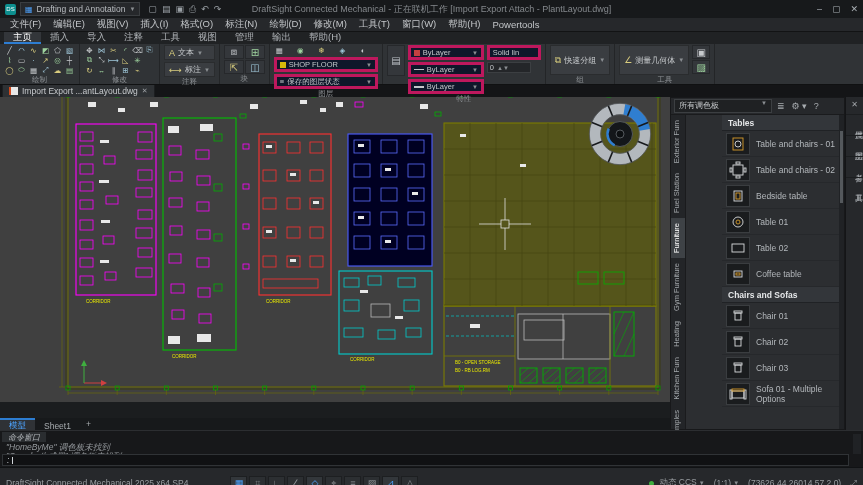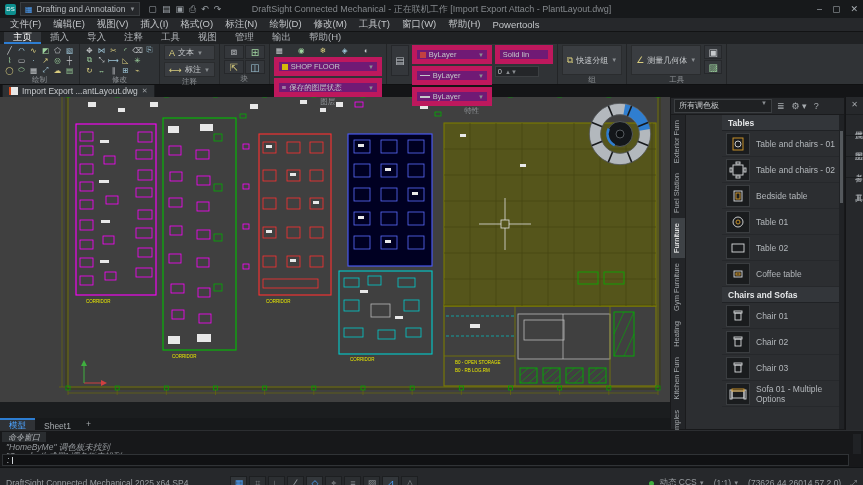--- a/index.html
+++ b/index.html
@@ -31,21 +31,21 @@
   .rgroup{display:flex;flex-direction:column;border-right:1px solid #232527;padding:1px 4px 0;flex:none;}
   .rgroup-content{flex:1;display:flex;gap:3px;align-items:flex-start;}
   .rgroup-label{height:10px;text-align:center;font-size:7.5px;color:#8f9397;line-height:10px;}
   .tool-grid{display:grid;grid-template-rows:repeat(3,10px);grid-auto-flow:column;gap:0 1px;}
   .tool-cell{width:11px;height:10px;font-size:7.5px;display:flex;align-items:center;justify-content:center;}
   .big-grid{display:grid;grid-template-columns:20px 20px;grid-template-rows:14px 14px;gap:1px;}
   .big-cell{display:flex;align-items:center;justify-content:center;font-size:10px;color:#bfc3c7;background:#34373b;border:1px solid #26282b;}
   .stack{display:flex;flex-direction:column;gap:2px;}
   .big-btn{display:flex;align-items:center;gap:3px;background:#3a3d41;border:1px solid #2a2c2e;height:13px;padding:0 4px;font-size:8px;color:#c8cbce;white-space:nowrap;}
   .big-btn .bicon{font-size:9px;color:#d9cd7e;}
-  .combo{display:flex;align-items:center;gap:3px;background:#701a75;border:5px solid #be185d;height:9px;padding:0 3px;font-size:7.5px;color:#c4c7ca;white-space:nowrap;}
+  .combo{display:flex;align-items:center;gap:3px;background:#0f172a;border:3px solid #be185d;height:9px;padding:0 3px;font-size:7.5px;color:#c4c7ca;white-space:nowrap;}
   .combo .caret{margin-left:auto;}
   .chip{width:6px;height:6px;background:#d6b90a;flex:none;}
   .linechip{width:10px;height:1px;background:#c4c7ca;flex:none;}
   .spin{display:flex;align-items:center;background:#242629;border:1px solid #3c3f42;height:9px;font-size:7.5px;padding:0 2px;gap:3px;color:#c4c7ca;}
 
   
   .doctabs{position:absolute;top:84px;height:13px;left:0;right:0;background:#141517;display:flex;align-items:flex-end;padding-left:2px;z-index:16;}
   .doctab{display:flex;align-items:center;gap:4px;background:#2e3134;border:1px solid #1c1e20;border-bottom:none;height:12px;padding:0 6px;font-size:8.5px;color:#c6c9cc;}
   .doc-icon{width:7px;height:8px;background:#e8e8e8;border-left:2px solid #d04a1e;flex:none;}
   .doctab .close{font-size:7px;color:#9a9ea2;}

